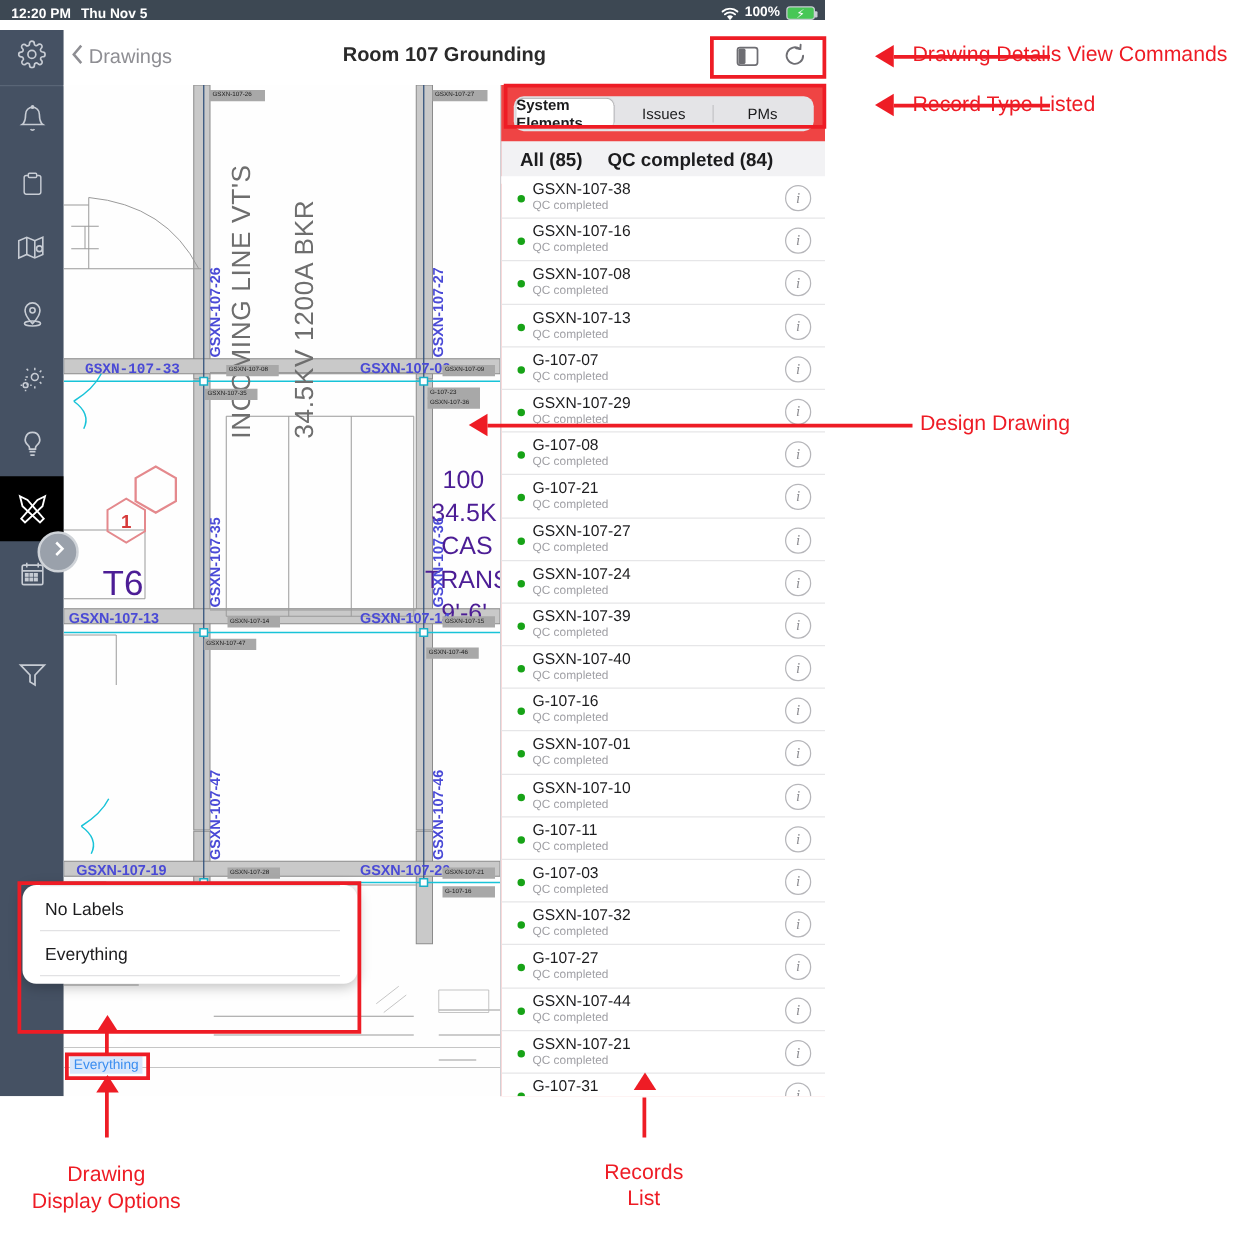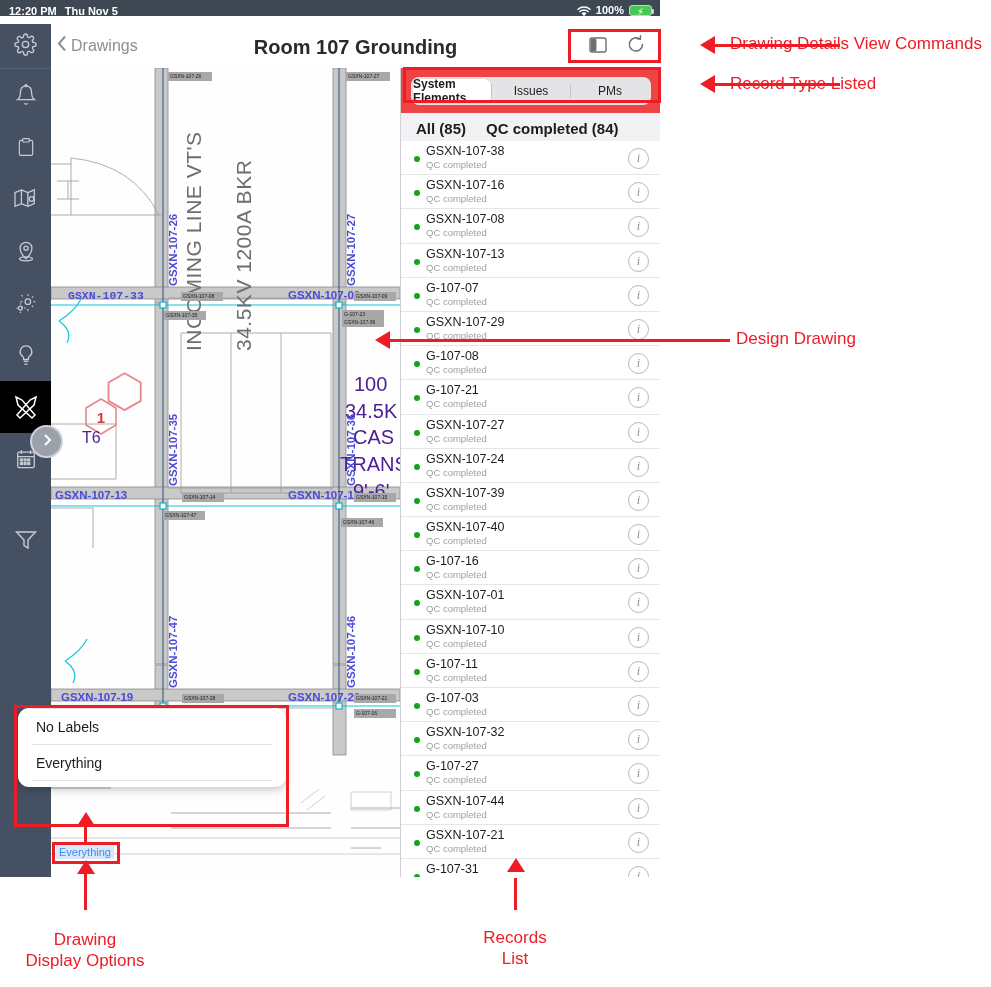--- a/index.html
+++ b/index.html
@@ -31,21 +31,21 @@
   .rail-gap{height:28px;}
   .rail-ic svg{display:block;}
 
   
   #expandbtn{position:absolute;left:30px;top:425px;width:29px;height:29px;border-radius:50%;
     background:#9aa1ab;border:2px solid #cfd3d8;display:flex;align-items:center;justify-content:center;z-index:30;}
 
   
   #navbar{position:absolute;left:51px;top:24px;width:609px;height:44px;background:#fff;border-bottom:1px solid #d8d8d8;}
   #backbtn{position:absolute;left:6px;top:11px;display:flex;align-items:center;gap:4px;color:#8e8e93;font-size:16px;}
-  #navtitle{position:absolute;left:0;right:0;top:12px;text-align:center;font-size:20px;font-weight:bold;color:#2a2a2a;}
+  #navtitle{position:absolute;left:0;right:0;top:12px;text-align:center;font-size:16px;font-weight:bold;color:#2a2a2a;}
   #navcmds{position:absolute;right:8px;top:8px;display:flex;gap:18px;align-items:center;padding:2px 6px;}
 
   
   #canvas{position:absolute;left:51px;top:68px;width:349px;height:809px;background:#fdfdfd;overflow:hidden;}
   #canvas svg{position:absolute;left:0;top:0;}
   .cadlabel{position:absolute;color:#4a4ad6;font-weight:bold;font-size:11.5px;white-space:nowrap;
     font-family:"Liberation Sans",sans-serif;}
   .cadlabel.v{transform-origin:0 0;}
   .tagbox{position:absolute;background:#a8a8a8;color:#1a1a1a;font-size:5px;line-height:7px;
     padding:1px 2px;white-space:nowrap;font-family:"Liberation Sans",sans-serif;}
@@ -323,21 +323,21 @@
     <div class="hexnum" style="left:26px;top:328px;">1</div>
     <div class="hexnum" style="left:43px;top:638px;">1</div>
 
     <div class="eqtext" style="left:131px;top:283px;">INCOMING LINE VT'S</div>
     <div class="eqtext" style="left:181px;top:283px;">34.5KV 1200A BKR</div>
     <div class="eqtext2" style="left:303px;top:305px;">100</div>
     <div class="eqtext2" style="left:294px;top:332px;">34.5K</div>
     <div class="eqtext2" style="left:302px;top:358px;">CAS</div>
     <div class="eqtext2" style="left:289px;top:385px;">TRANS</div>
     <div class="eqtext2" style="left:302px;top:412px;">9'-6'</div>
-    <div class="eqtext2" style="left:31px;top:361px;font-size:16px;">T6</div>
+    <div class="eqtext2" style="left:31px;top:383px;font-size:28px;">T6</div>
 
     <div class="cadlabel" style="left:17px;top:221px;font-family:Liberation Mono, monospace;">GSXN-107-33</div>
     <div class="cadlabel" style="left:237px;top:221px;">GSXN-107-06</div>
     <div class="cadlabel" style="left:4px;top:421px;">GSXN-107-13</div>
     <div class="cadlabel" style="left:237px;top:421px;">GSXN-107-14</div>
     <div class="cadlabel" style="left:10px;top:623px;">GSXN-107-19</div>
     <div class="cadlabel" style="left:237px;top:623px;">GSXN-107-20</div>
 
     <div class="cadlabel v" style="left:116px;top:218px;transform:rotate(-90deg);">GSXN-107-26</div>
     <div class="cadlabel v" style="left:294px;top:218px;transform:rotate(-90deg);">GSXN-107-27</div>

